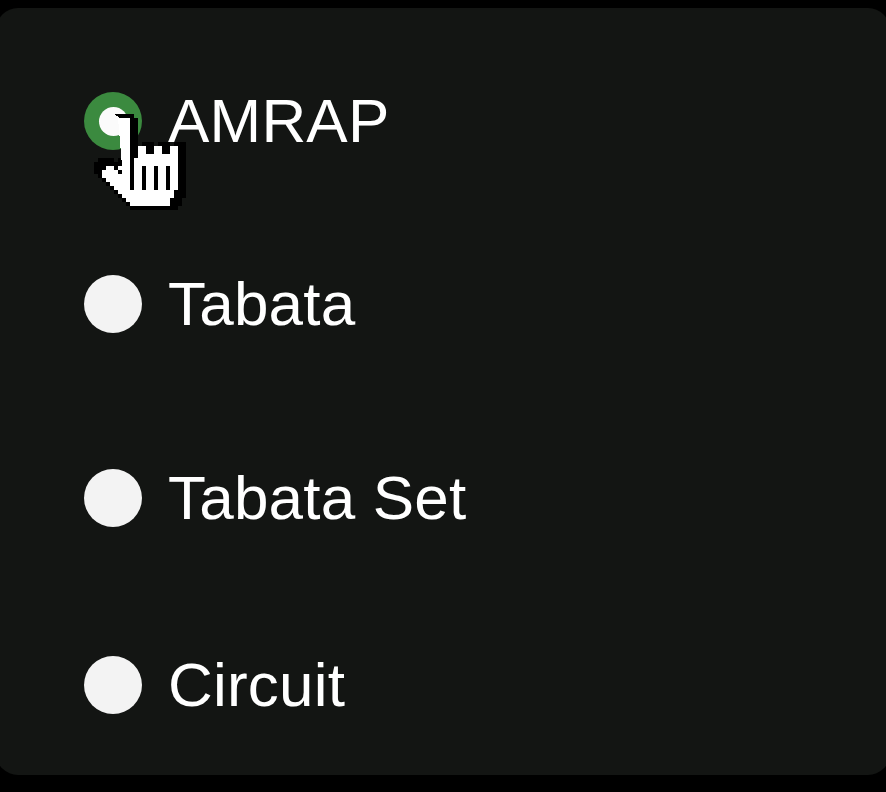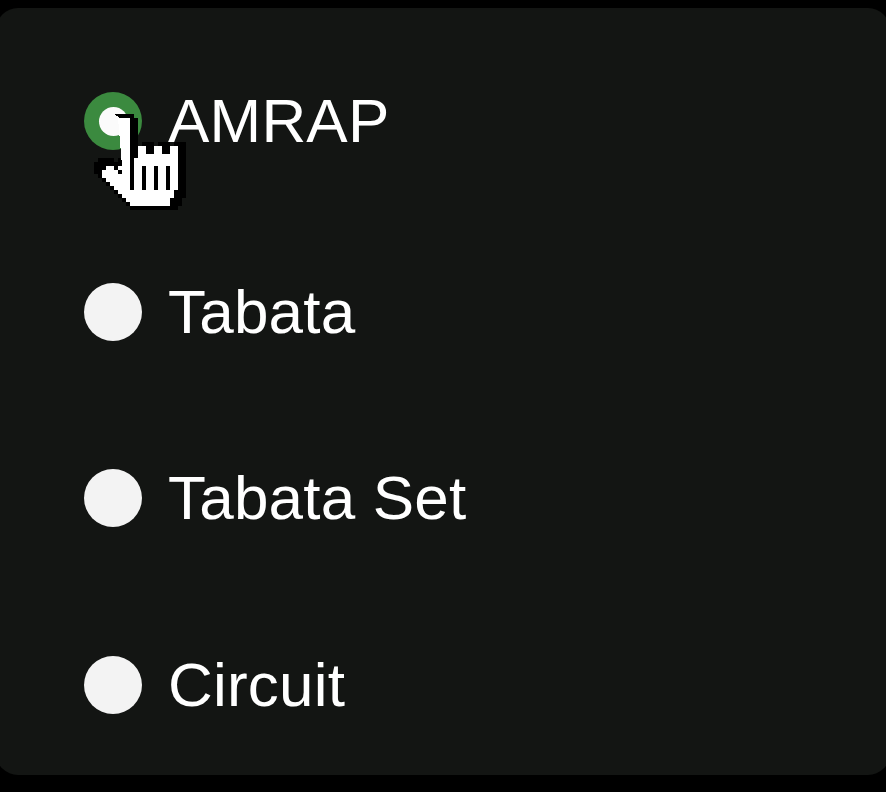--- a/index.html
+++ b/index.html
@@ -111,21 +111,21 @@
 <body>
 
 <div id="screen" style="background: rgb(0, 0, 0);">
   <div id="surface" style="background: rgb(19, 21, 19);">
 
     <div id="radio-group">
         <div class="radio-row" style="top: 113px;">
           <span class="radio-mark on" style="background: rgb(59, 138, 63);"></span>
           <span class="radio-label" style="color: rgb(255, 255, 255);">AMRAP</span>
         </div>
-        <div class="radio-row" style="top: 304px;">
+        <div class="radio-row" style="top: 296px;">
           <span class="radio-mark off" style="background: rgb(243, 243, 243);"></span>
           <span class="radio-label" style="color: rgb(255, 255, 255);">Tabata</span>
         </div>
         <div class="radio-row" style="top: 490px;">
           <span class="radio-mark off" style="background: rgb(243, 243, 243);"></span>
           <span class="radio-label" style="color: rgb(255, 255, 255);">Tabata Set</span>
         </div>
         <div class="radio-row" style="top: 677px;">
           <span class="radio-mark off" style="background: rgb(243, 243, 243);"></span>
           <span class="radio-label" style="color: rgb(255, 255, 255);">Circuit</span>

